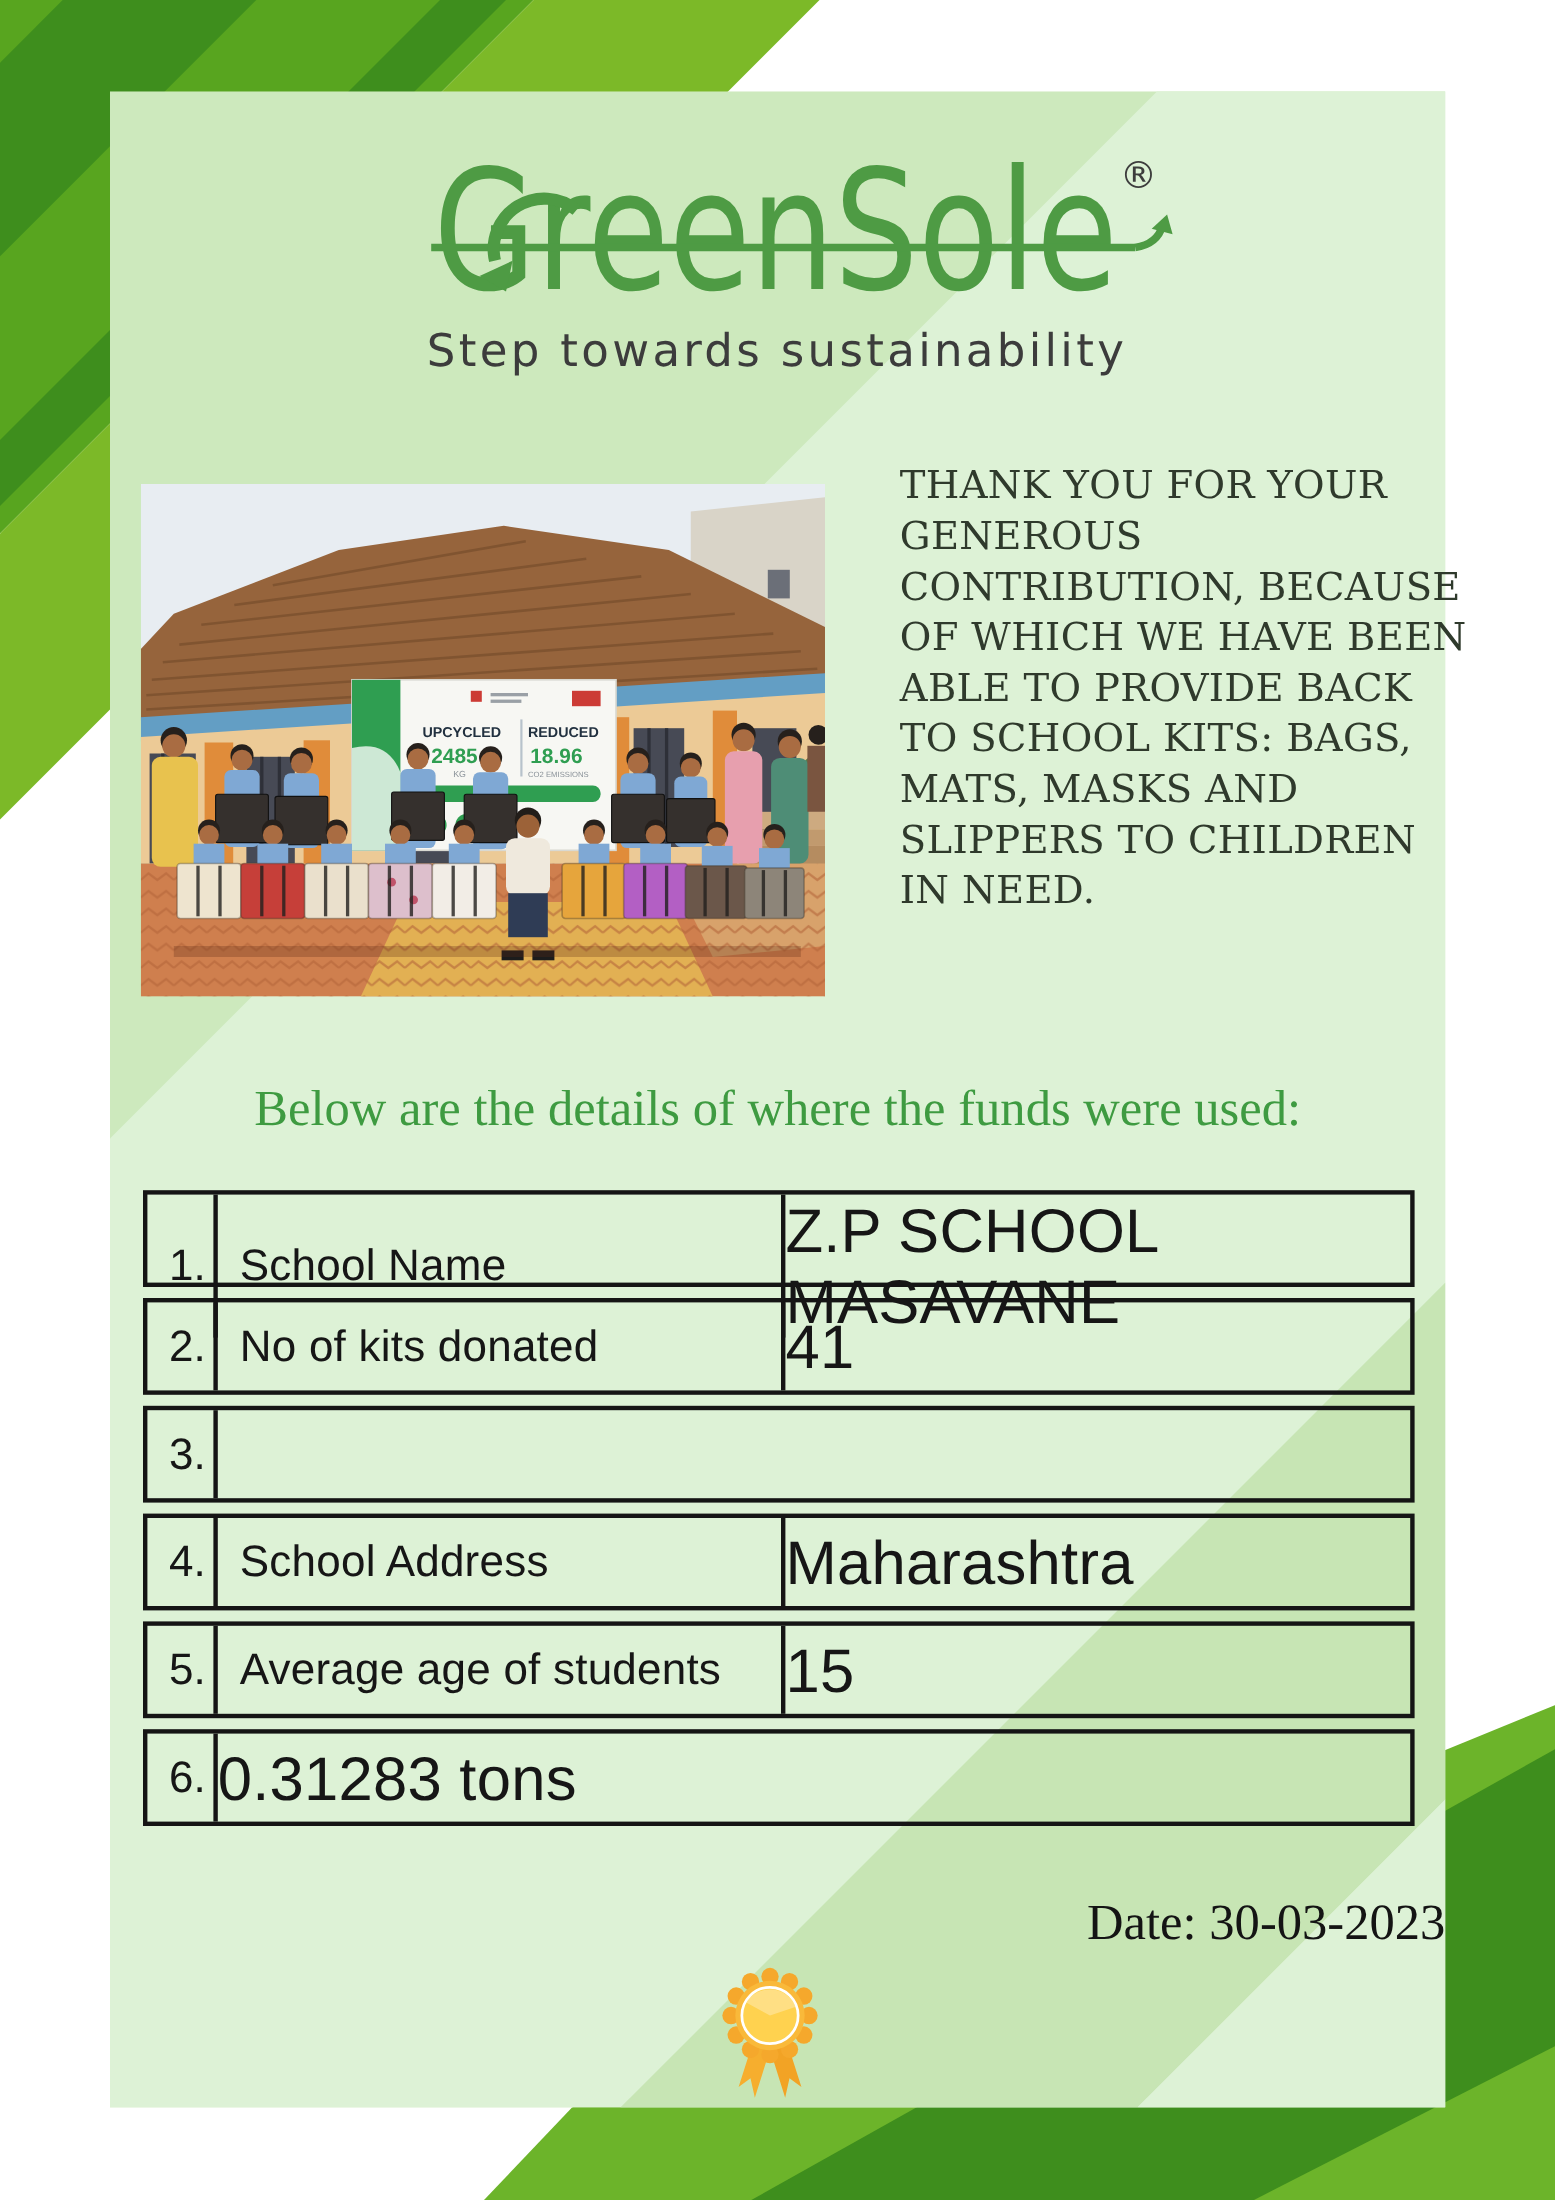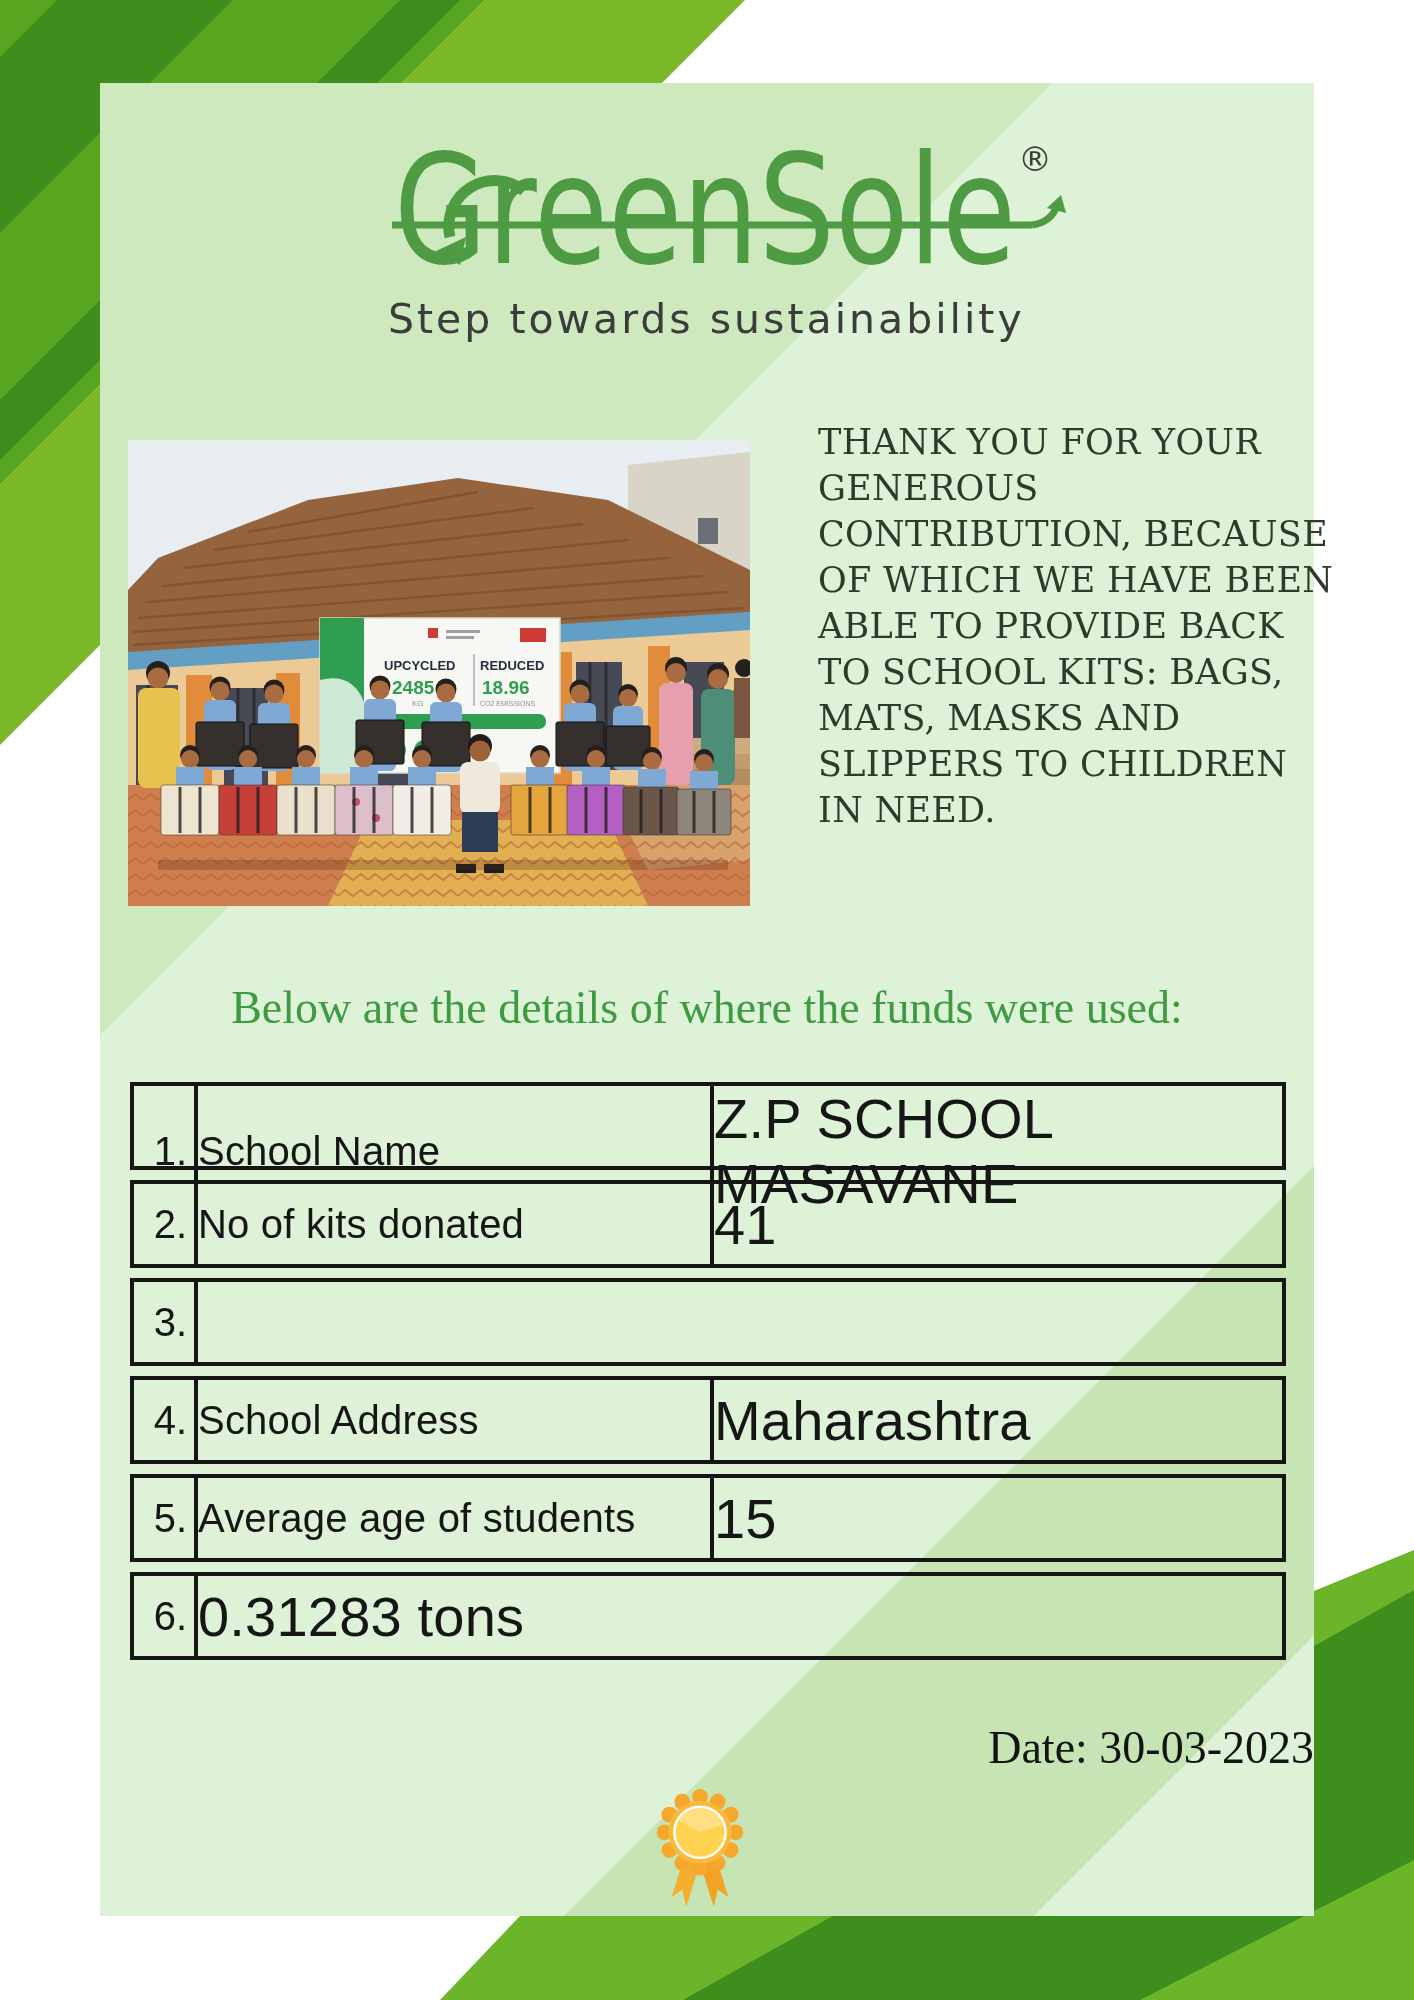--- a/index.html
+++ b/index.html
@@ -23,21 +23,21 @@
   .heading{position:absolute;left:0;top:898px;width:100%;text-align:center;
            font-family:"Liberation Serif",serif;font-size:46px;color:#3e9b41;}
 
   .table{position:absolute;left:30px;top:999px;width:1156px;}
   .trow{display:grid;grid-template-columns:64px 516px 1fr;height:88px;
         border:4px solid #151515;box-sizing:border-box;margin-bottom:10px;
         color:#161616;}
   .cell{display:flex;align-items:center;box-sizing:border-box;}
   .cnum{justify-content:flex-end;padding-right:7px;border-right:4px solid #151515;
         font-size:40px;}
-  .clabel{border-right:4px solid #151515;font-size:40px;
+  .clabel{padding-left:20px;border-right:4px solid #151515;font-size:40px;
           letter-spacing:0.2px;}
   .cvalue{font-size:56px;letter-spacing:0.2px;}
 
   .datefoot{position:absolute;left:0;top:1638px;width:100%;text-align:right;
             font-family:"Liberation Serif",serif;font-size:46px;color:#141414;}
 
   .medal{position:absolute;left:540px;top:1704px;width:120px;height:128px;}
 
   .photo{position:absolute;left:28px;top:357px;width:622px;height:466px;}
   .logo-svg{position:absolute;left:286px;top:22px;width:700px;height:200px;}

